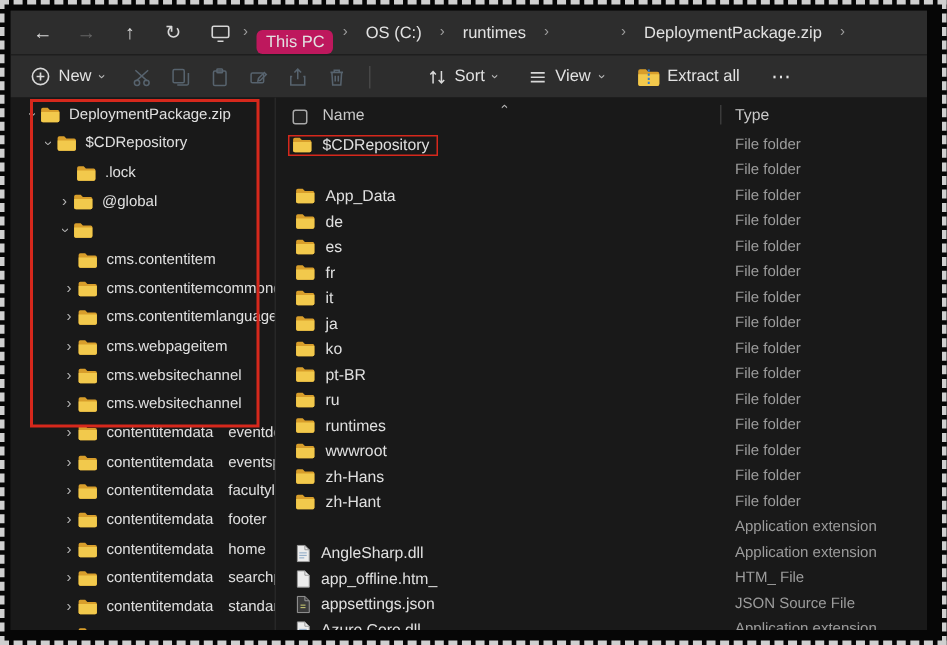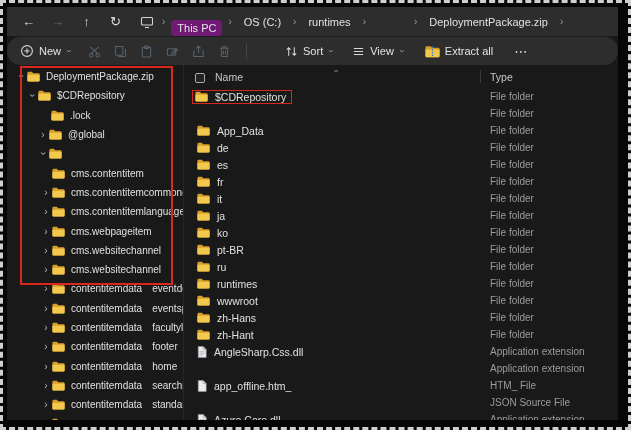--- a/index.html
+++ b/index.html
@@ -16,26 +16,26 @@
             background:#191919; overflow:hidden; color:#dedede; }
 
   
   .navbar { height:29px; background:#2d2d2d; display:flex; align-items:center; padding-left:7px; }
   .navbtn { width:29px; text-align:center; font-size:13px; color:#d8d8d8; line-height:29px; cursor:default; }
   .navbtn.dim { color:#636363; }
   .addr { display:flex; align-items:center; margin-left:4px; font-size:11px; color:#e2e2e2; }
   .pcicon { display:flex; align-items:center; margin:0 2px 0 6px; }
   .bchev { color:#9b9b9b; font-size:10px; padding:0 6px; }
   .seg { padding:2px 6px; border-radius:4px; white-space:nowrap; }
-  .seg.chip { background:#701a75;margin-top:12px; }
+  .seg.chip { background:#be185d;margin-top:12px; }
   .seg.empty { width:36px; padding:2px 0; }
 
   
   .toolbar { height:29px; background:#2d2d2d; border-top:1px solid #1e1e1e;
-             display:flex; align-items:center; padding-left:8px; font-size:11px; color:#e2e2e2;border-radius:14px; }
+             display:flex; align-items:center; padding-left:8px; font-size:11px; color:#e2e2e2; }
   .tbtn { display:flex; align-items:center; gap:5px; padding:0 5px; white-space:nowrap; }
   .ticon { width:26px; display:flex; justify-content:center; align-items:center; }
   .tsep { width:1px; height:15px; background:#474747; margin:0 9px; }
   .ddcaret { display:inline-block; transform:rotate(90deg); font-size:9px; color:#b5b5b5; margin-left:1px; }
   .more { font-size:13px; color:#e2e2e2; margin-left:16px; letter-spacing:1px; }
 
   
   .content { display:flex; height:355px; background:#191919; }
 
   
@@ -562,48 +562,58 @@
                 <svg width="13" height="11" viewBox="0 0 16 13">
                   <path d="M.5 2.2Q.5.8 1.9.8h4l1.8 1.8h6.4q1.4 0 1.4 1.4v7.3q0 1.4-1.4 1.4H1.9Q.5 12.7.5 11.3z" fill="#d89e2b"></path>
                   <path d="M.5 4.3h15v7q0 1.4-1.4 1.4H1.9Q.5 12.7.5 11.3z" fill="#f2c94c"></path>
                 </svg>
               </span>
               <span class="fname">zh-Hant</span>
             </span>
             <span class="ftype">File folder</span>
           </div>
           <div class="frow">
+            <span class="ftype">Application extension</span>
+          </div>
+          <div class="frow">
             <span class="nwrap">
               <span class="ficon">
                 <svg width="10" height="12" viewBox="0 0 12 14">
                   <path d="M1.5 .5h6L11 4v9.5H1.5z" fill="#ececec" stroke="#9a9a9a" stroke-width=".8"></path>
                   <path d="M7.5 .5V4H11" fill="none" stroke="#9a9a9a" stroke-width=".8"></path>
                   <path d="M3 6.5h6M3 8.5h6M3 10.5h4" stroke="#8aa7c4" stroke-width=".8"></path>
                 </svg>
               </span>
-              <span class="fname">AngleSharp.Css.dll</span>
-            </span>
-            <span class="ftype">Application extension</span>
-          </div>
-          <div class="frow">
+              <span class="fname">AngleSharp.dll</span>
+            </span>
             <span class="ftype">Application extension</span>
           </div>
           <div class="frow">
             <span class="nwrap">
               <span class="ficon">
                 <svg width="10" height="12" viewBox="0 0 12 14">
                   <path d="M1.5 .5h6L11 4v9.5H1.5z" fill="#ececec" stroke="#9a9a9a" stroke-width=".8"></path>
                   <path d="M7.5 .5V4H11" fill="none" stroke="#9a9a9a" stroke-width=".8"></path>
                 </svg>
               </span>
               <span class="fname">app_offline.htm_</span>
             </span>
             <span class="ftype">HTM_ File</span>
           </div>
           <div class="frow">
+            <span class="nwrap">
+              <span class="ficon">
+                <svg width="10" height="12" viewBox="0 0 12 14">
+                  <path d="M1.5 .5h6L11 4v9.5H1.5z" fill="#3a3a3a" stroke="#9a9a9a" stroke-width=".8"></path>
+                  <path d="M7.5 .5V4H11" fill="none" stroke="#9a9a9a" stroke-width=".8"></path>
+                  <path d="M4 7.5h4M4 9.5h4" stroke="#cfcf77" stroke-width=".8"></path>
+                </svg>
+              </span>
+              <span class="fname">appsettings.json</span>
+            </span>
             <span class="ftype">JSON Source File</span>
           </div>
           <div class="frow">
             <span class="nwrap">
               <span class="ficon">
                 <svg width="10" height="12" viewBox="0 0 12 14">
                   <path d="M1.5 .5h6L11 4v9.5H1.5z" fill="#ececec" stroke="#9a9a9a" stroke-width=".8"></path>
                   <path d="M7.5 .5V4H11" fill="none" stroke="#9a9a9a" stroke-width=".8"></path>
                   <path d="M3 6.5h6M3 8.5h6M3 10.5h4" stroke="#8aa7c4" stroke-width=".8"></path>
                 </svg>

